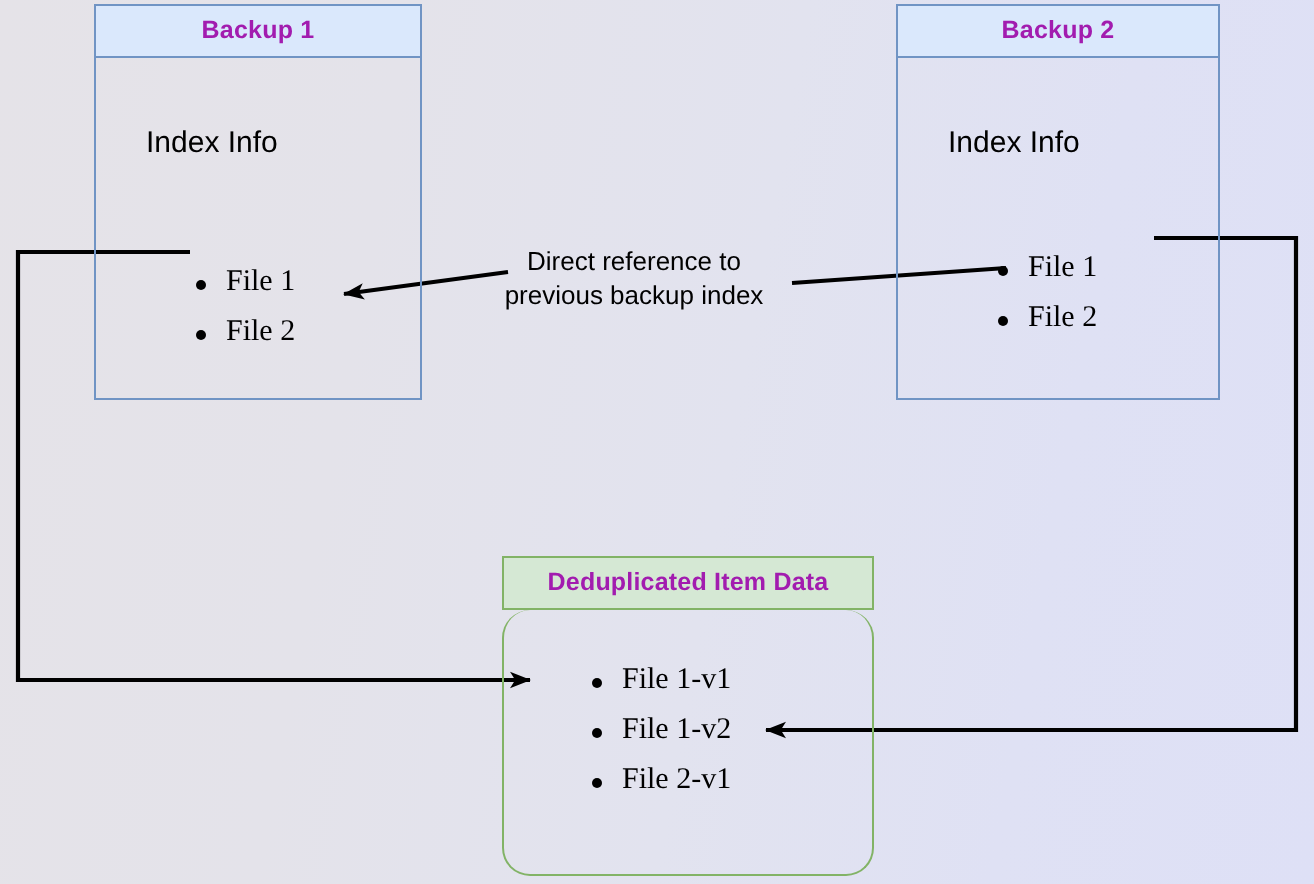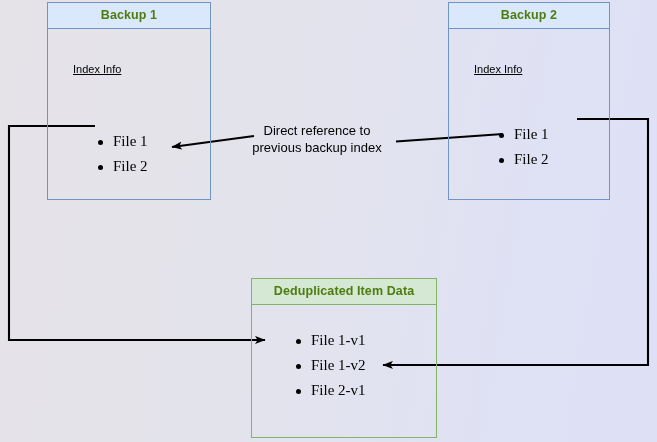--- a/index.html
+++ b/index.html
@@ -30,21 +30,21 @@
     box-sizing: border-box;
   }
   .node .node-header {
     box-sizing: border-box;
     width: 100%;
     height: 27px;
     line-height: 25px;
     text-align: center;
     font-size: 12.5px;
     font-weight: bold;
-    color: #4d7c0f;
+    color: #a21caf;
     letter-spacing: 0.1px;
   }
   .node .node-body {
     box-sizing: border-box;
     width: 100%;
     position: relative;
   }
 
   
   .node.blue .node-header {
@@ -63,24 +63,23 @@
     border: 1.3px solid #82b366;
   }
   .node.green .node-body {
     background: transparent;
     border: 1.3px solid #82b366;
     border-top: none;
   }
 
   .index-label {
     position: absolute;
-    font-size: 11px;
+    font-size: 15px;
     color: #000000;
     white-space: nowrap;
-    text-decoration: underline;
   }
 
   .file-list {
     position: absolute;
     margin: 0;
     padding: 0;
     list-style: none;
     font-family: Liberation Serif, serif;
   }
   .file-list li {
@@ -149,21 +148,21 @@
       <div class="index-label" style="left:25px; top:34px;">Index Info</div>
       <ul class="file-list" style="left:48px; top:93px;">
         <li>File 1</li>
         <li>File 2</li>
       </ul>
     </div>
   </div>
 
   <div class="node green" style="left:230px; top:278px; width:186px; height:160px;margin-left:21px;">
     <div class="node-header">Deduplicated Item Data</div>
-    <div class="node-body" style="height:133px;">
+    <div class="node-body" style="height:133px;border-radius:14px;">
       <ul class="file-list" style="left:42px; top:23px;">
         <li>File 1-v1</li>
         <li>File 1-v2</li>
         <li>File 2-v1</li>
       </ul>
     </div>
   </div>
 
   <div class="edge-label" style="left:247px; top:122px; width:140px;">Direct reference to
 previous backup index</div>

